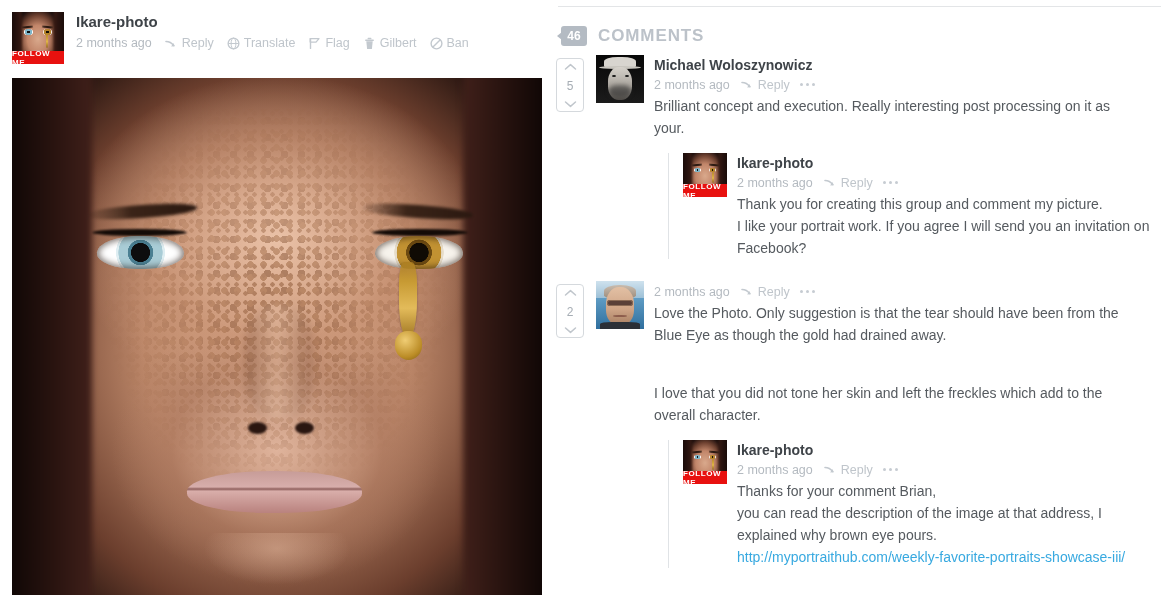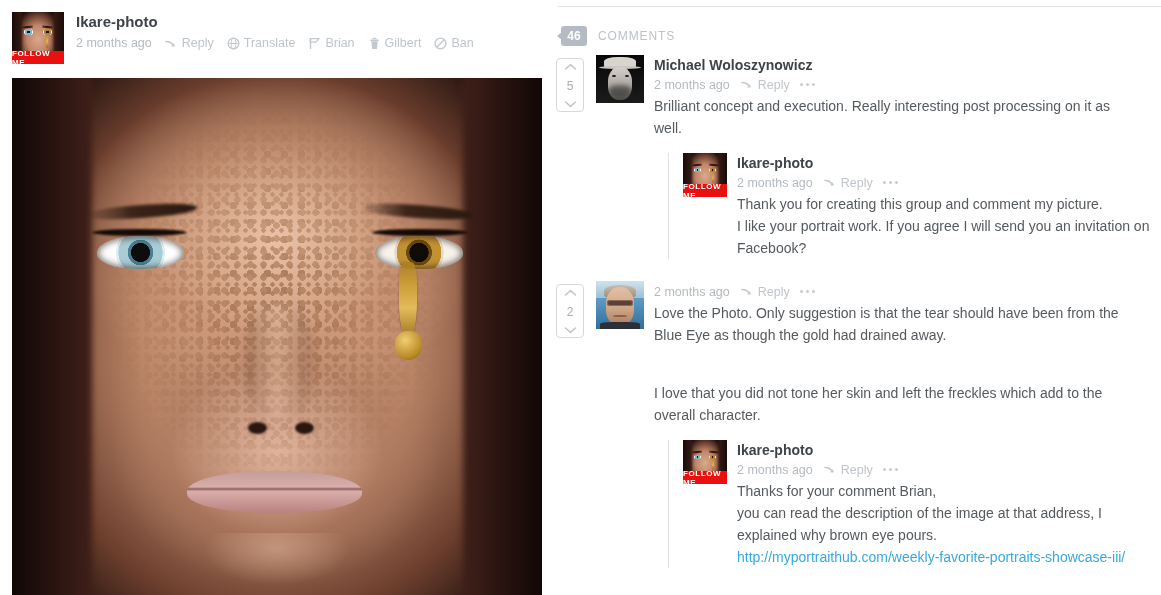--- a/index.html
+++ b/index.html
@@ -188,21 +188,21 @@
     color: #fff; font-size: 12px; font-weight: bold;
     display: flex; align-items: center; justify-content: center;
     margin-left: 5px;
   }
   .badge:before {
     content: ""; position: absolute; left: -4px; top: 6px;
     border-top: 4px solid transparent; border-bottom: 4px solid transparent;
     border-right: 5px solid #b4bbc3;
   }
   .comments-label {
-    margin-left: 11px; font-size: 12px; font-weight: normal;
+    margin-left: 11px; font-size: 17px; font-weight: bold;
     color: #bcc2c9; letter-spacing: .9px;
   }
 
   .thread { position: absolute; left: 0; top: 55px; width: 613px; }
 
   .comment { position: relative; padding-left: 8px; }
   .comment-row { display: flex; align-items: flex-start; }
 
   .votebox {
     width: 28px; height: 54px; flex: 0 0 28px;
@@ -356,21 +356,21 @@
               <line x1="1.2" y1="6.5" x2="11.8" y2="6.5" stroke="#c3c9cf" stroke-width="1"></line>
             </svg>
             <span>Translate</span>
           </span>
 
           <span class="act">
             <svg width="13" height="13" viewBox="0 0 13 13">
               <path d="M2.2 1.6 L11 1.6 L8 5.1 L2.2 5.1 Z" fill="none" stroke="#c3c9cf" stroke-width="1.3" stroke-linejoin="round"></path>
               <line x1="2.5" y1="1.6" x2="2.5" y2="11.4" stroke="#c3c9cf" stroke-width="1.4" stroke-linecap="round"></line>
             </svg>
-            <span>Brian</span>
+            <span>Flag</span>
           </span>
 
           <span class="act">
             <svg width="13" height="13" viewBox="0 0 13 13">
               <rect x="4.6" y="0.8" width="3.8" height="1.5" rx=".4" fill="#c3c9cf"></rect>
               <rect x="2.2" y="2.4" width="8.6" height="1.5" rx=".5" fill="#c3c9cf"></rect>
               <path d="M3.3 4.2 L9.7 4.2 L8.9 12 L4.1 12 Z" fill="#c3c9cf"></path>
             </svg>
             <span>Gilbert</span>
           </span>
@@ -450,21 +450,21 @@
                 </svg>
                 <span>Reply</span>
               </span>
               <span class="dots">
                   <i></i>
                   <i></i>
                   <i></i>
                 </span>
             </div>
             <div class="c-text">
-              <p>Brilliant concept and execution. Really interesting post processing on it as well.</p>
+              <p>Brilliant concept and execution. Really interesting post processing on it as your.</p>
             </div>
           </div>
         </div>
 
         <div class="replies">
           <div class="reply-item comment-row">
             <div class="c-avatar small av-ikare">
               <div class="ikare-face">
                 <div class="bg"></div>
                   <div class="hairL"></div>

